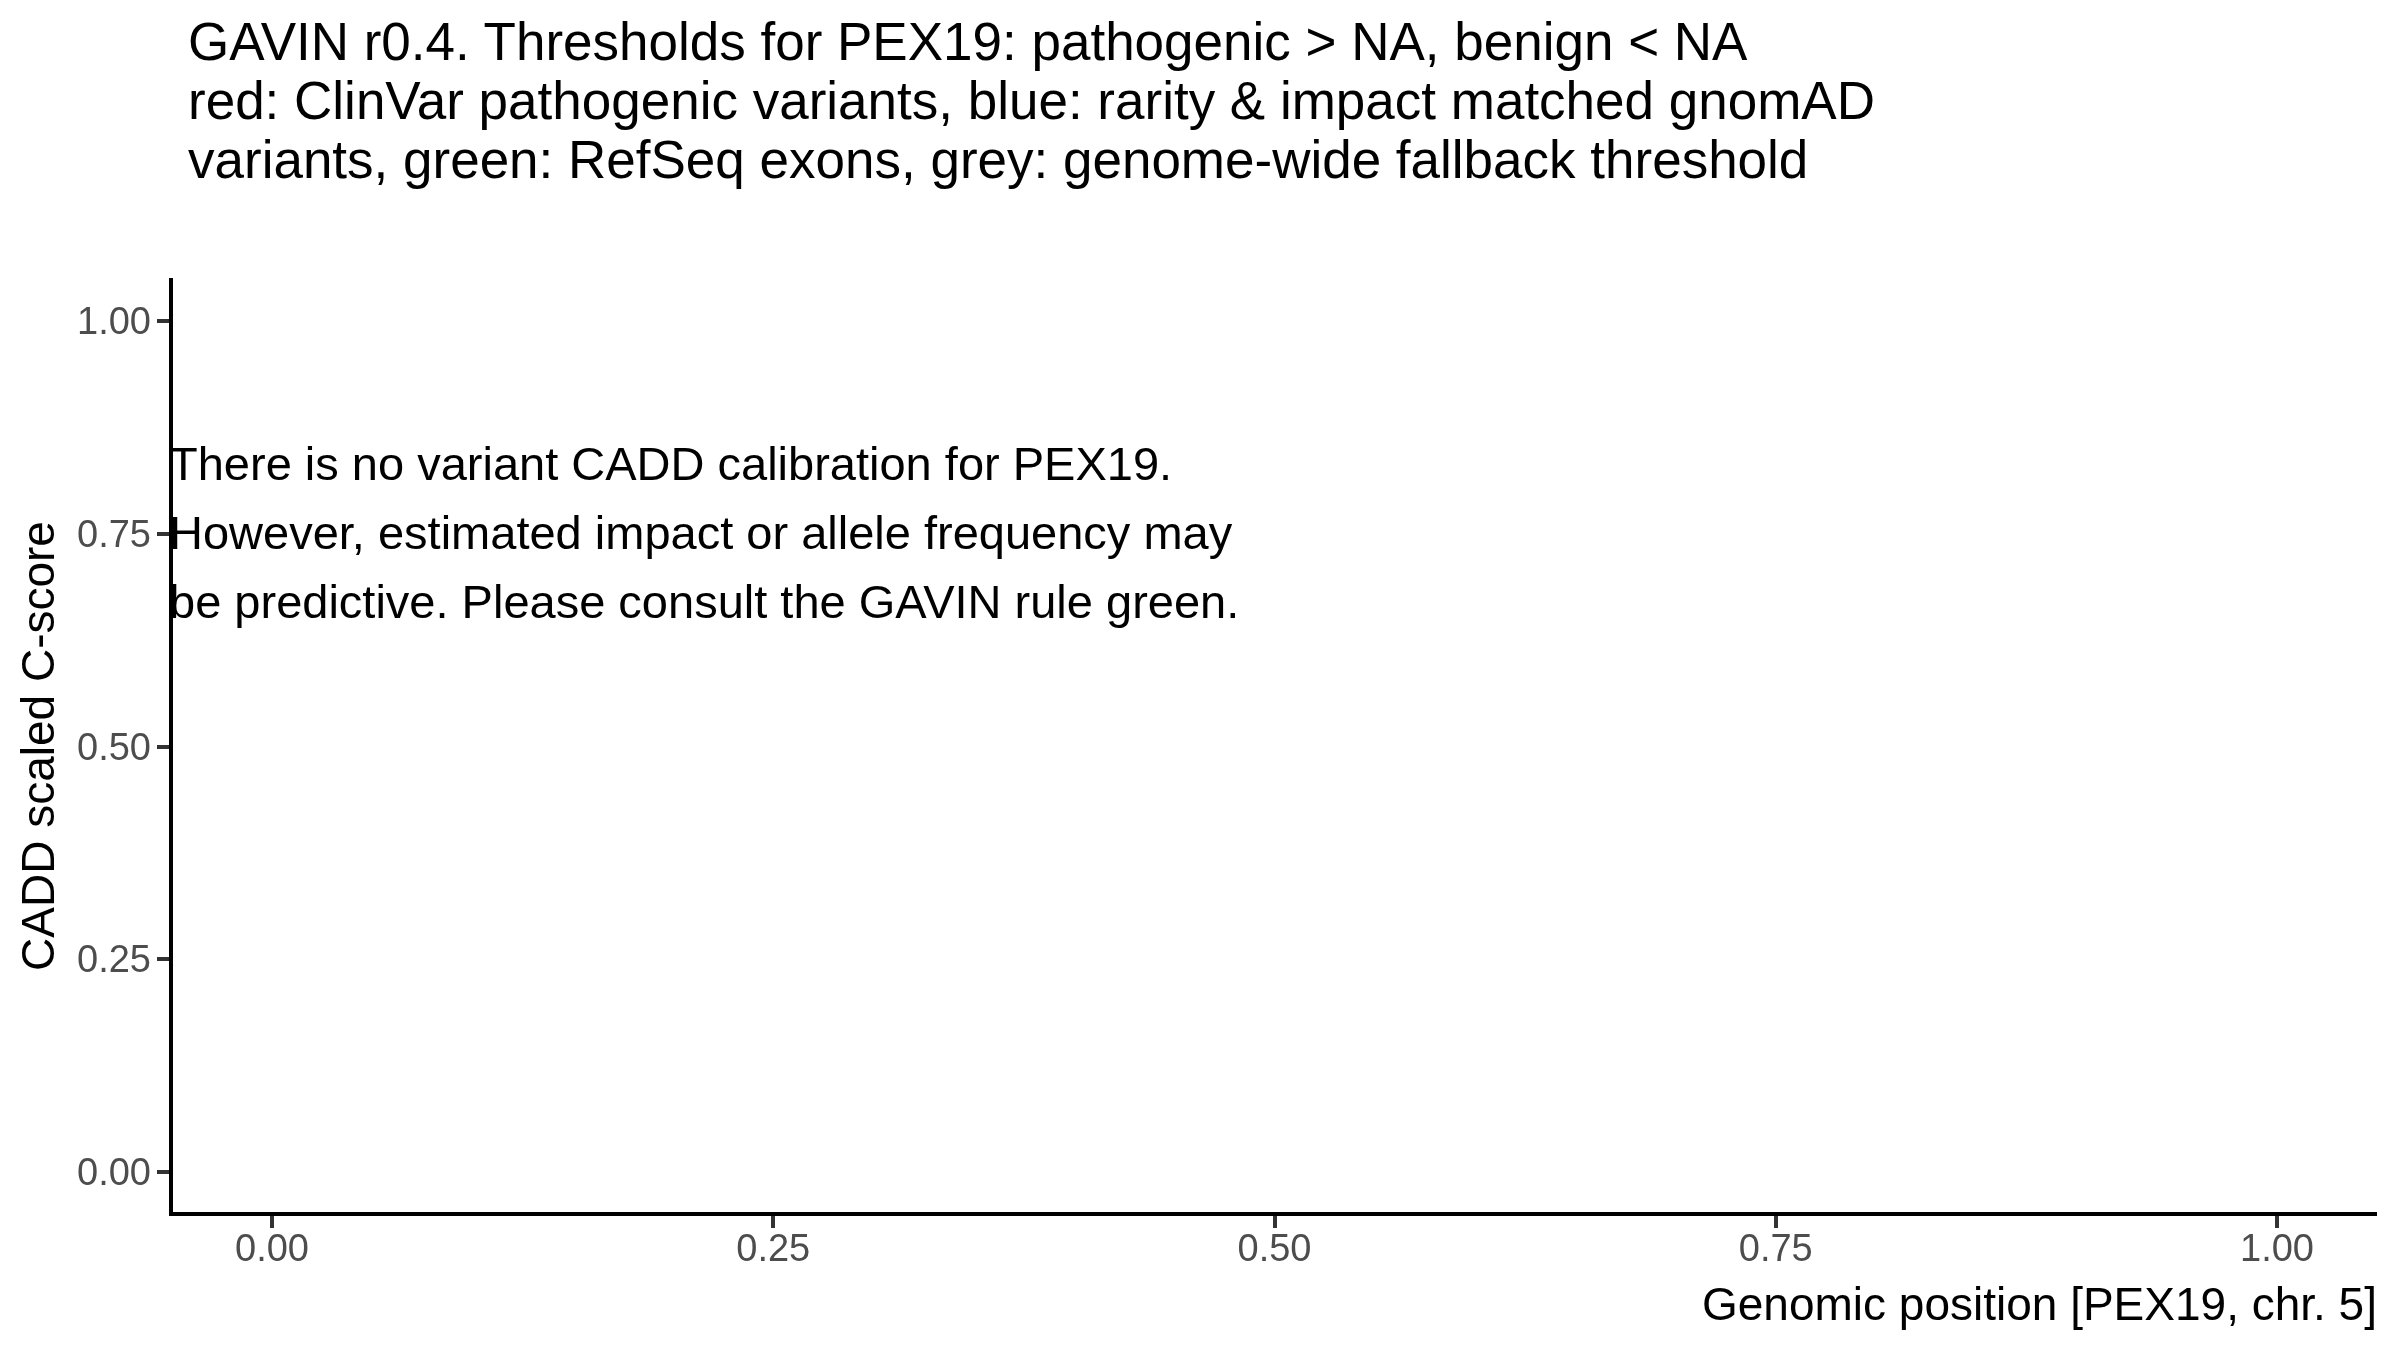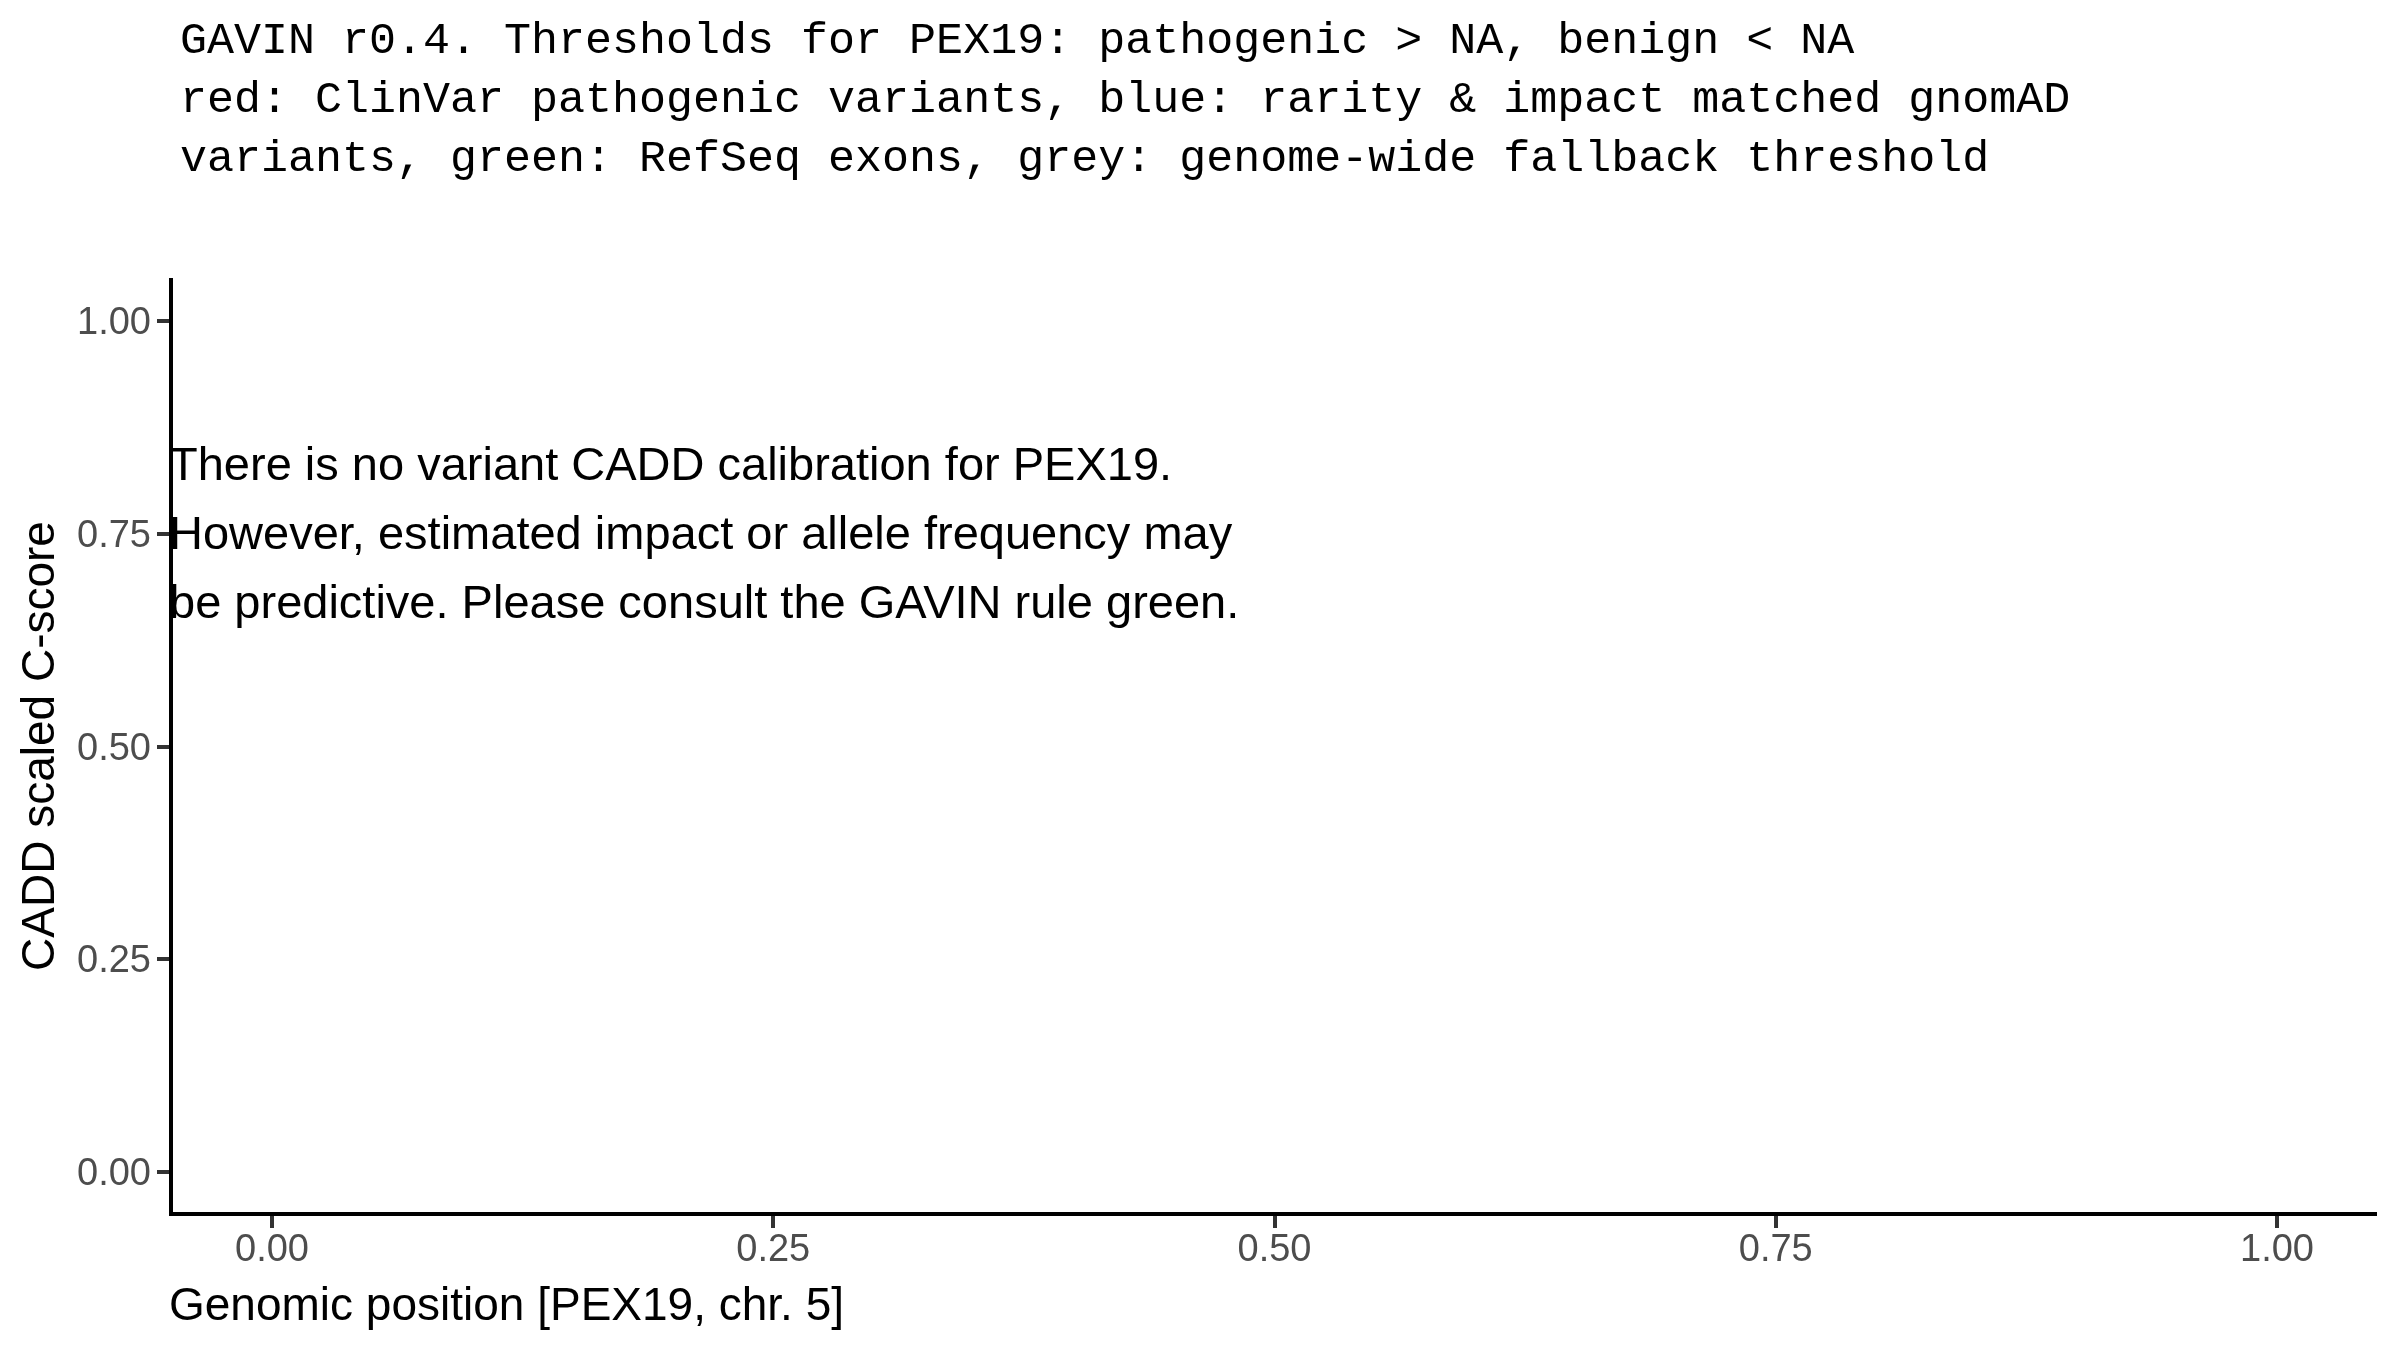--- a/index.html
+++ b/index.html
@@ -7,27 +7,26 @@
     position: relative;
     width: 2400px;
     height: 1350px;
     background: #ffffff;
     font-family: "Liberation Sans", "DejaVu Sans", sans-serif;
     color: #000000;
     overflow: hidden;
   }
   .plot-title {
     position: absolute;
-    left: 180px;
+    left: 188px;
     top: 12px;
-    font-size: 45px;
+    font-size: 53px;
     line-height: 59px;
     color: #000000;
     white-space: nowrap;
-    font-family: Liberation Mono, monospace;
   }
   .panel {
     position: absolute;
     left: 169px;
     top: 278px;
     width: 2208px;
     height: 938px;
     box-sizing: border-box;
     border-left: 4px solid #000000;
     border-bottom: 4px solid #000000;
@@ -41,21 +40,21 @@
     font-size: 47px;
     line-height: 69px;
     color: #000000;
     white-space: nowrap;
   }
   .x-axis-title {
     position: absolute;
     left: 169px;
     top: 1277px;
     width: 2208px;
-    text-align: left;
+    text-align: right;
     font-size: 46px;
     line-height: 54px;
     color: #000000;
     white-space: nowrap;
   }
   .y-axis-title {
     position: absolute;
     left: 38px;
     top: 746px;
     transform: translate(-50%, -50%) rotate(-90deg);

